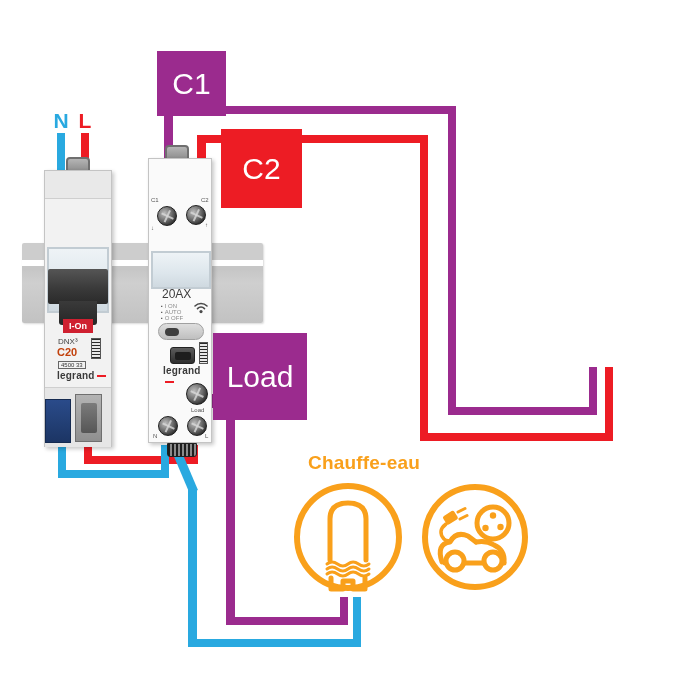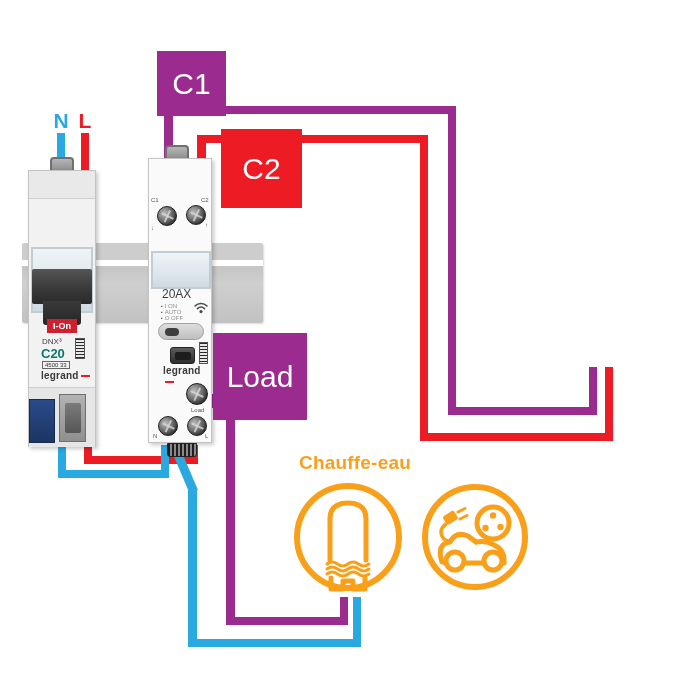--- a/index.html
+++ b/index.html
@@ -81,30 +81,30 @@
   <div class="abs wire w-blue" style="left:353px;top:597px;width:8px;height:50px;"></div>
 
   <div class="abs wire w-purple" style="left:226px;top:418px;width:9px;height:207px;"></div>
   <div class="abs wire w-purple" style="left:226px;top:617px;width:122px;height:8px;"></div>
   <div class="abs wire w-purple" style="left:340px;top:597px;width:8px;height:28px;"></div>
   <div class="abs wire w-purple" style="left:204px;top:394px;width:12px;height:14px;"></div>
 
   <div class="abs nl" style="left:51px;top:109px;color:var(--blue);">N</div>
   <div class="abs nl" style="left:75px;top:109px;color:var(--red);">L</div>
 
-  <div class="abs device" style="left:28px;top:157px;width:68px;height:290px;text-decoration:underline;">
+  <div class="abs device" style="left:44px;top:157px;width:68px;height:290px;text-decoration:underline;">
     <div class="abs clip" style="left:22px;top:0;width:24px;height:16px;"></div>
     <div class="abs body" style="left:0;top:13px;width:68px;height:277px;">
       <div class="abs" style="left:0;top:0;width:66px;height:28px;background:#e9e9e9;border-bottom:1px solid #cfcfcf;"></div>
       <div class="abs window" style="left:2px;top:76px;width:62px;height:66px;"></div>
       <div class="abs" style="left:3px;top:98px;width:60px;height:35px;background:linear-gradient(180deg,#555 0%,#383838 60%,#2a2a2a 100%);border-radius:2px;"></div>
       <div class="abs" style="left:14px;top:130px;width:38px;height:24px;background:linear-gradient(180deg,#3a3a3a,#262626);border-radius:0 0 3px 3px;"></div>
       <div class="abs" style="left:18px;top:148px;width:30px;height:14px;background:#cf2030;color:#fff;font-size:9px;font-weight:bold;display:flex;align-items:center;justify-content:center;">I-On</div>
       <div class="abs" style="left:13px;top:166px;font-size:8px;color:#444;">DNX³</div>
-      <div class="abs" style="left:12px;top:175px;font-size:13px;font-weight:bold;color:#0f766e;">C20</div>
+      <div class="abs" style="left:12px;top:175px;font-size:11px;font-weight:bold;color:#c2410c;">C20</div>
       <div class="abs" style="left:13px;top:190px;font-size:6px;color:#333;border:1px solid #666;padding:0 2px;">4500 33</div>
       <div class="abs brand" style="left:12px;top:199px;">legrand</div>
       <div class="abs barcode" style="left:46px;top:167px;width:10px;height:21px;"></div>
       <div class="abs" style="left:0;top:216px;width:66px;height:60px;background:#e6e6e6;border-top:1px solid #cfcfcf;"></div>
       <div class="abs" style="left:0;top:228px;width:26px;height:44px;background:linear-gradient(180deg,#2a4b8a,#1c3564);border:1px solid #152a50;"></div>
       <div class="abs" style="left:30px;top:223px;width:27px;height:48px;background:linear-gradient(180deg,#b3b3b3,#8f8f8f);border:1px solid #6f6f6f;">
         <div class="abs" style="left:5px;top:8px;width:16px;height:30px;background:linear-gradient(180deg,#7b7b7b,#565656);border-radius:2px;"></div>
       </div>
     </div>
   </div>
@@ -151,21 +151,21 @@
   <div class="abs box box-purple big-label" style="left:157px;top:51px;width:69px;height:65px;">
       <span>C1</span>
     </div>
   <div class="abs box box-red big-label" style="left:221px;top:129px;width:81px;height:79px;">
       <span>C2</span>
     </div>
   <div class="abs box box-purple big-label" style="left:213px;top:333px;width:94px;height:87px;">
       <span>Load</span>
     </div>
 
-  <div class="abs wh-title" style="left:290px;top:452px;width:130px;">Chauffe-eau</div>
+  <div class="abs wh-title" style="left:290px;top:452px;width:130px;text-align:right;">Chauffe-eau</div>
 
   <svg class="abs oicon" style="left:289px;top:479px;" width="118" height="118" viewBox="0 0 118 118">
     <g stroke="var(--orange)" fill="none" stroke-linecap="round" stroke-linejoin="round">
       <circle cx="59" cy="58" r="51" stroke-width="6"></circle>
       <path d="M41,81 V40 Q41,24 59,24 Q77,24 77,40 V81" stroke-width="5"></path>
       <path d="M38,85 q5,-4 10.5,0 t 10.5,0 t 10.5,0 t 10.5,0" stroke-width="3"></path>
       <path d="M38,90 q5,-4 10.5,0 t 10.5,0 t 10.5,0 t 10.5,0" stroke-width="3"></path>
       <path d="M38,95 q5,-4 10.5,0 t 10.5,0 t 10.5,0 t 10.5,0" stroke-width="3"></path>
       <path d="M42,99 L42,110 L54,110 L54,102 L64,102 L64,110 L76,110 L76,99" stroke-width="5"></path>
     </g>

